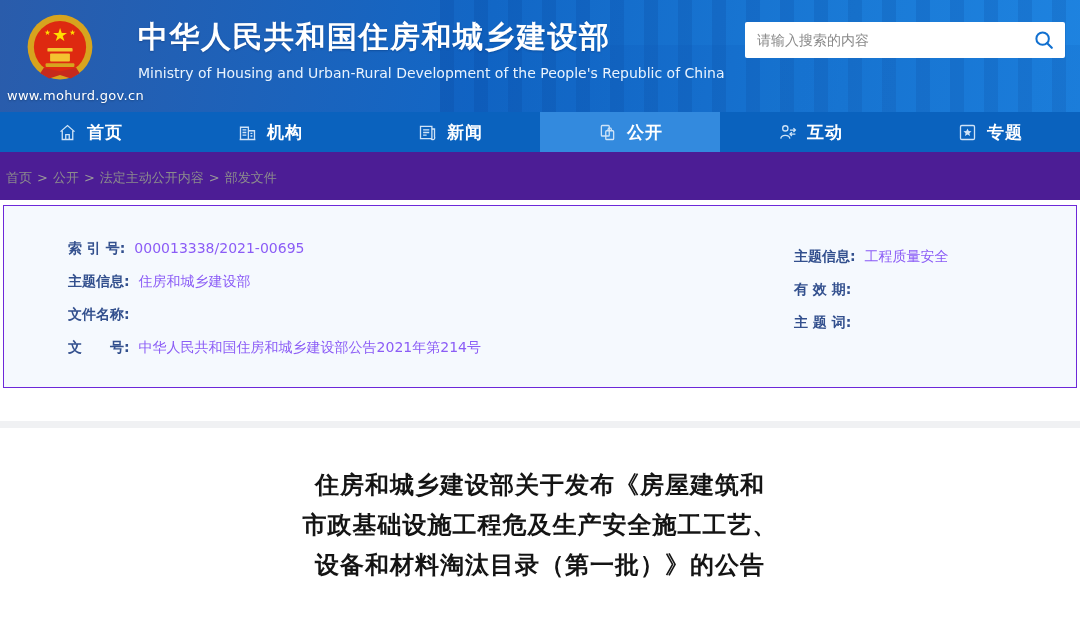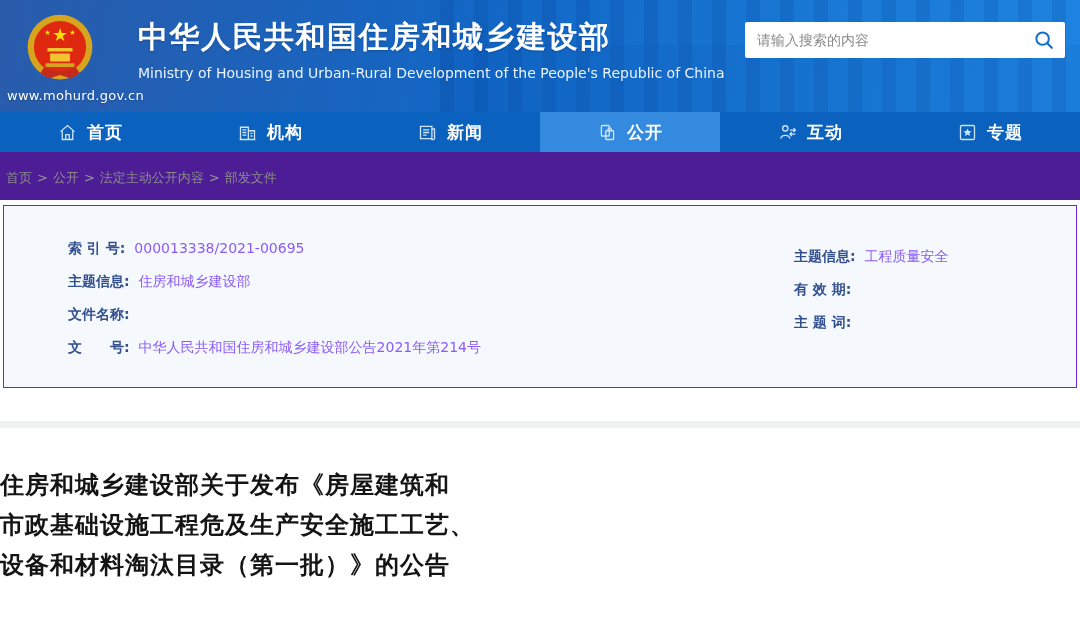--- a/index.html
+++ b/index.html
@@ -43,21 +43,21 @@
   .doc-col.left { width:700px; flex:none; }
   .doc-col.right { flex:1; padding-left:26px;margin-top:8px; }
   .doc-row { display:flex; margin-bottom:7px; font-size:14px; line-height:26px; }
   .doc-label { flex:none; font-weight:bold; color:#33508e; white-space:pre; margin-right:9px; }
   .doc-value { color:#8b5cf6; white-space:pre-line;text-align:center; }
 
   .section-gap { height:7px; background:#f0f1f3; }
 
   
   .article { background:#fff; padding-top:37px; }
-  .article-title { font-size:24px; font-weight:bold; color:#141414;
+  .article-title { text-align:center; font-size:24px; font-weight:bold; color:#141414;
     line-height:40px; white-space:pre-line; letter-spacing:1px; }
 </style>
 </head>
 <body>
 
 <div class="header">
   <div class="bldg"></div>
 
   <svg class="emblem" viewBox="0 0 80 80">
     <circle cx="40" cy="39" r="36" fill="#D7A41E"></circle>

